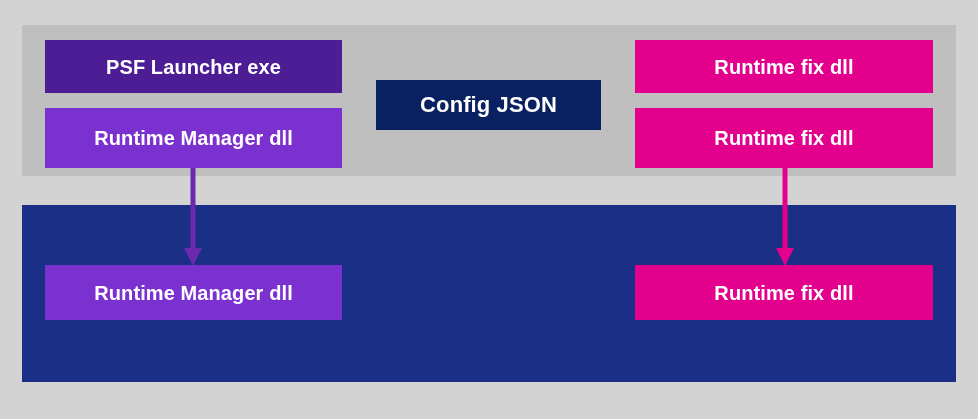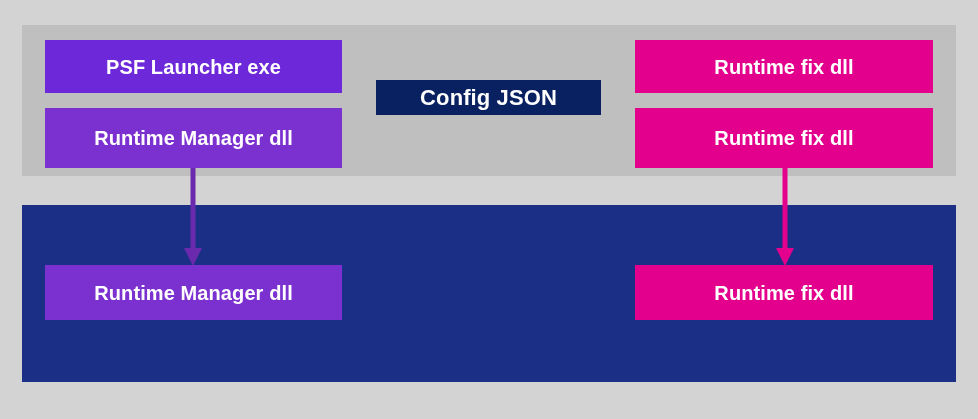--- a/index.html
+++ b/index.html
@@ -41,34 +41,34 @@
     font-weight: bold;
     letter-spacing: 0.1px;
     line-height: 1;
     white-space: nowrap;
   }
   .box-launcher {
     left: 45px;
     top: 40px;
     width: 297px;
     height: 53px;
-    background: #6d28d9;
+    background: #4c1d95;
   }
   .box-rtm-host {
     left: 45px;
     top: 108px;
     width: 297px;
     height: 60px;
     background: #7b30d0;
   }
   .box-config {
     left: 376px;
     top: 80px;
     width: 225px;
-    height: 35px;
+    height: 50px;
     background: #0a2161;
     font-size: 22px;
   }
   .box-fix-1 {
     left: 635px;
     top: 40px;
     width: 298px;
     height: 53px;
     background: #e2008c;
   }

